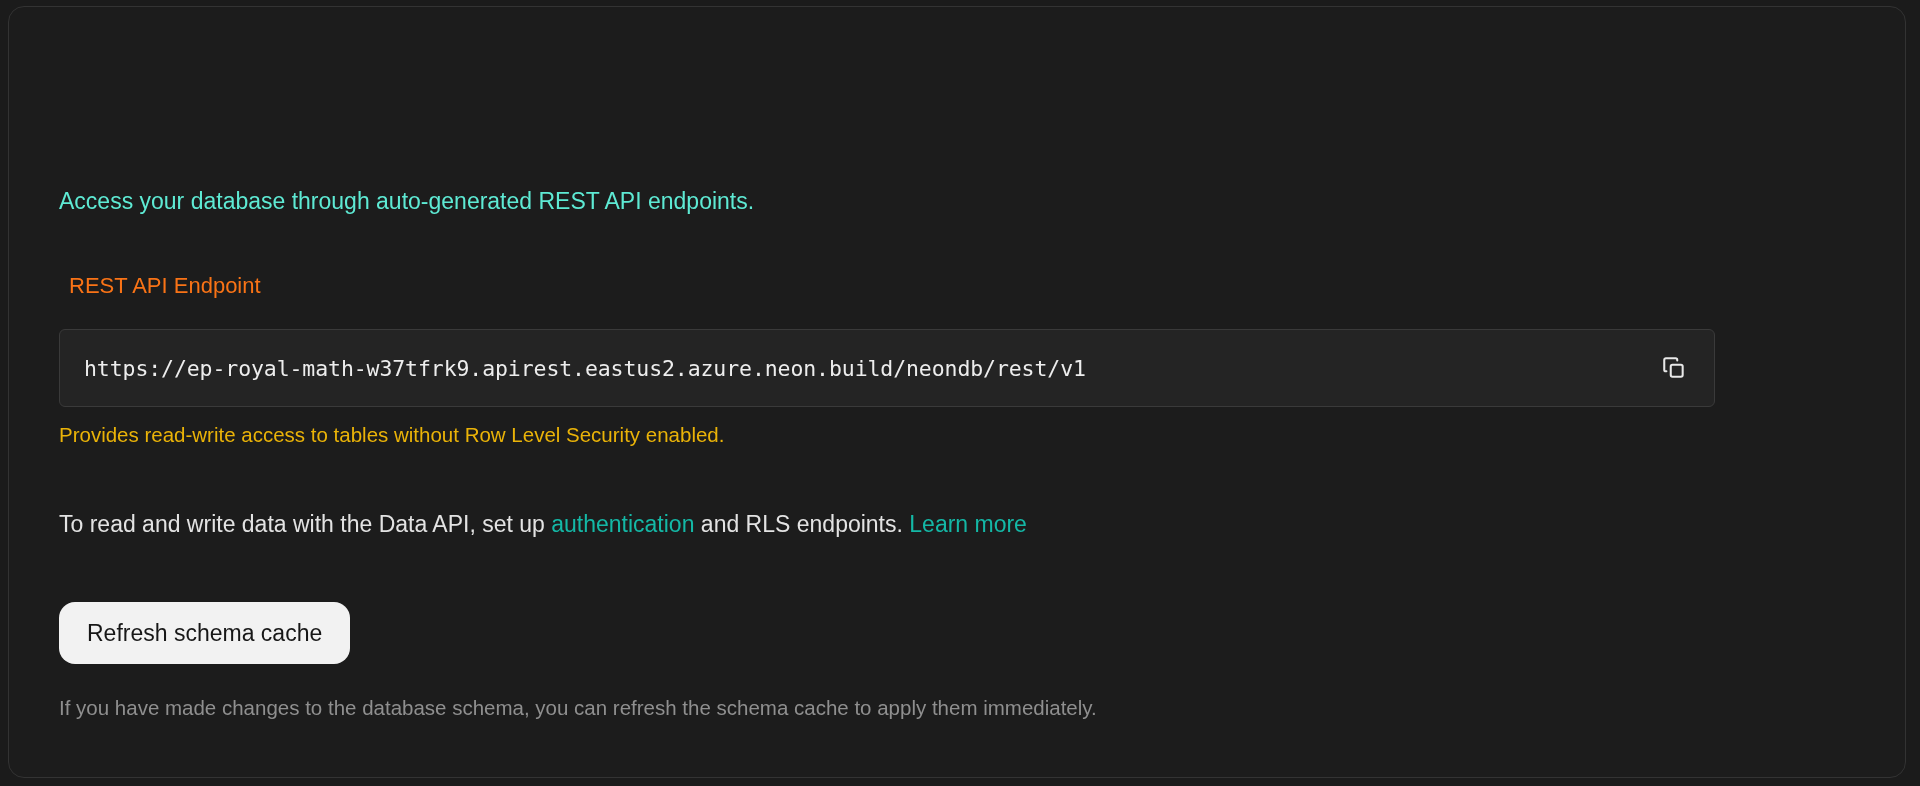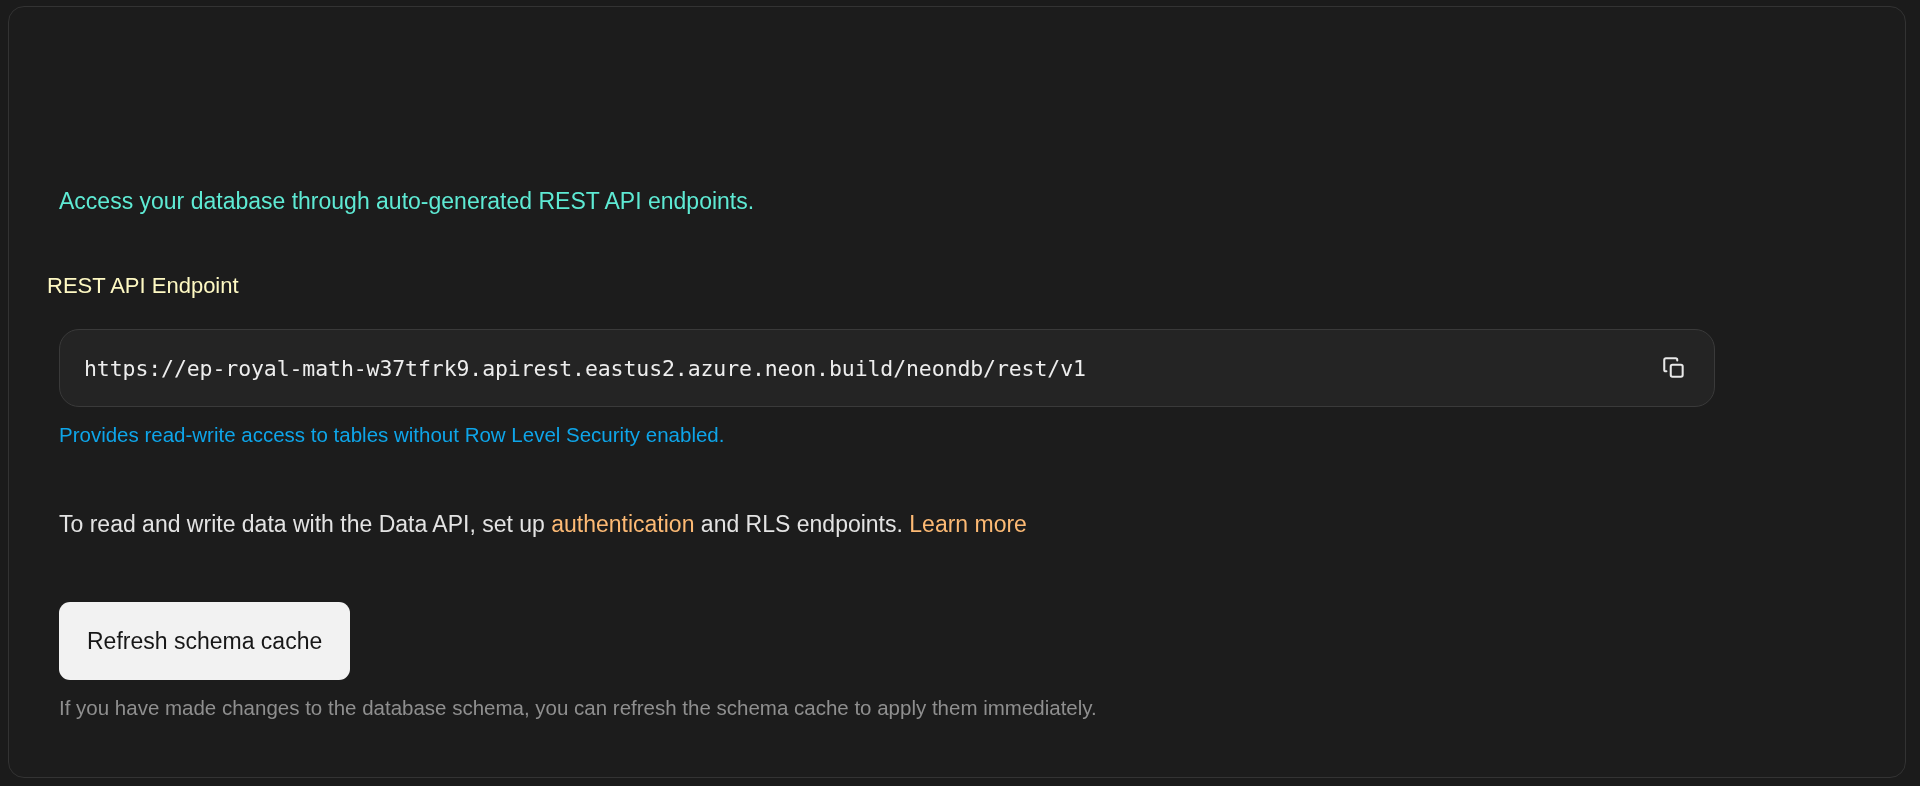--- a/index.html
+++ b/index.html
@@ -52,36 +52,36 @@
     font-size: 23px;
     color: #5eead4;
     line-height: 1.4;
     position: absolute;
     left: 50px;
     top: 178px;
   }
 
   .field-label {
     position: absolute;
-    left: 38px;
+    left: 60px;
     top: 266px;
     font-size: 22px;
-    color: #fef9c3;
+    color: #f97316;
   }
 
   .endpoint-row {
     position: absolute;
     left: 50px;
     top: 322px;
     width: 1656px;
     height: 78px;
     box-sizing: border-box;
     background: #242424;
     border: 1px solid #3a3a3a;
-    border-radius: 20px;
+    border-radius: 6px;
     display: flex;
     align-items: center;
     justify-content: space-between;
   }
 
   .endpoint-value {
     font-family: "DejaVu Sans Mono", "Liberation Mono", monospace;
     font-size: 21.5px;
     color: #ededed;
     white-space: nowrap;
@@ -104,51 +104,51 @@
     cursor: pointer;
     flex: 0 0 auto;
   }
   .copy-button svg { display: block; }
 
   .helper-under-input {
     position: absolute;
     left: 50px;
     top: 416px;
     font-size: 20.5px;
-    color: #0ea5e9;
+    color: #eab308;
   }
 
   .rls-line {
     position: absolute;
     left: 50px;
     top: 502px;
     font-size: 23px;
     color: #e3e3e3;
     line-height: 1.35;
   }
   .rls-line a,
   .rls-line .link {
-    color: #fdba74;
+    color: #14b8a6;
     text-decoration: none;
     cursor: pointer;
   }
 
   .refresh-button {
     position: absolute;
     left: 50px;
     top: 595px;
-    height: 78px;
+    height: 62px;
     padding: 0 28px;
     background: #f2f2f2;
     color: #171717;
     font-size: 23px;
     font-weight: 400;
     font-family: "Liberation Sans", sans-serif;
     border: none;
-    border-radius: 11px;
+    border-radius: 16px;
     cursor: pointer;
     display: flex;
     align-items: center;
     justify-content: center;
   }
 
   .footer-note {
     position: absolute;
     left: 50px;
     top: 689px;

